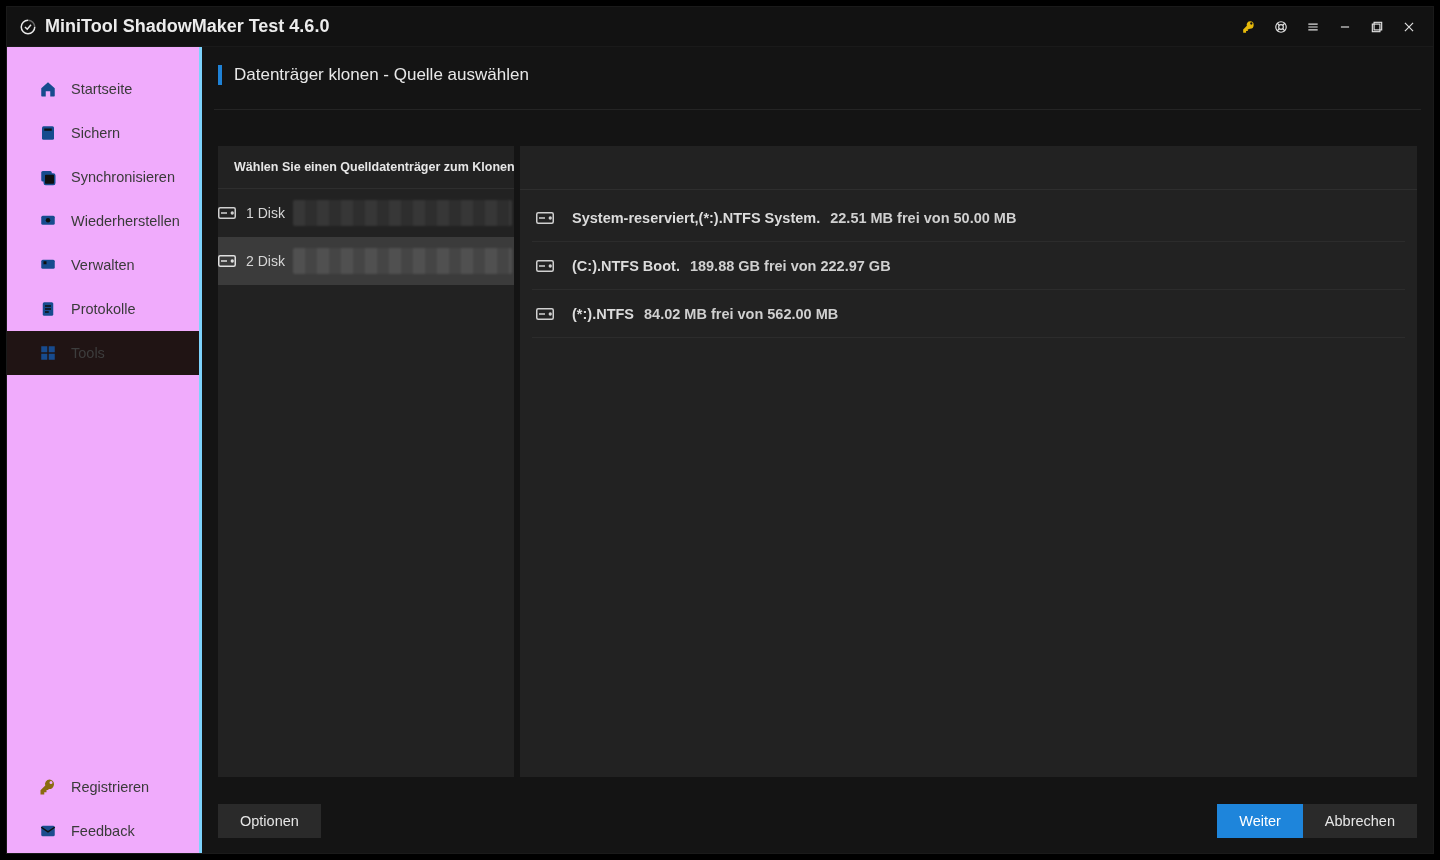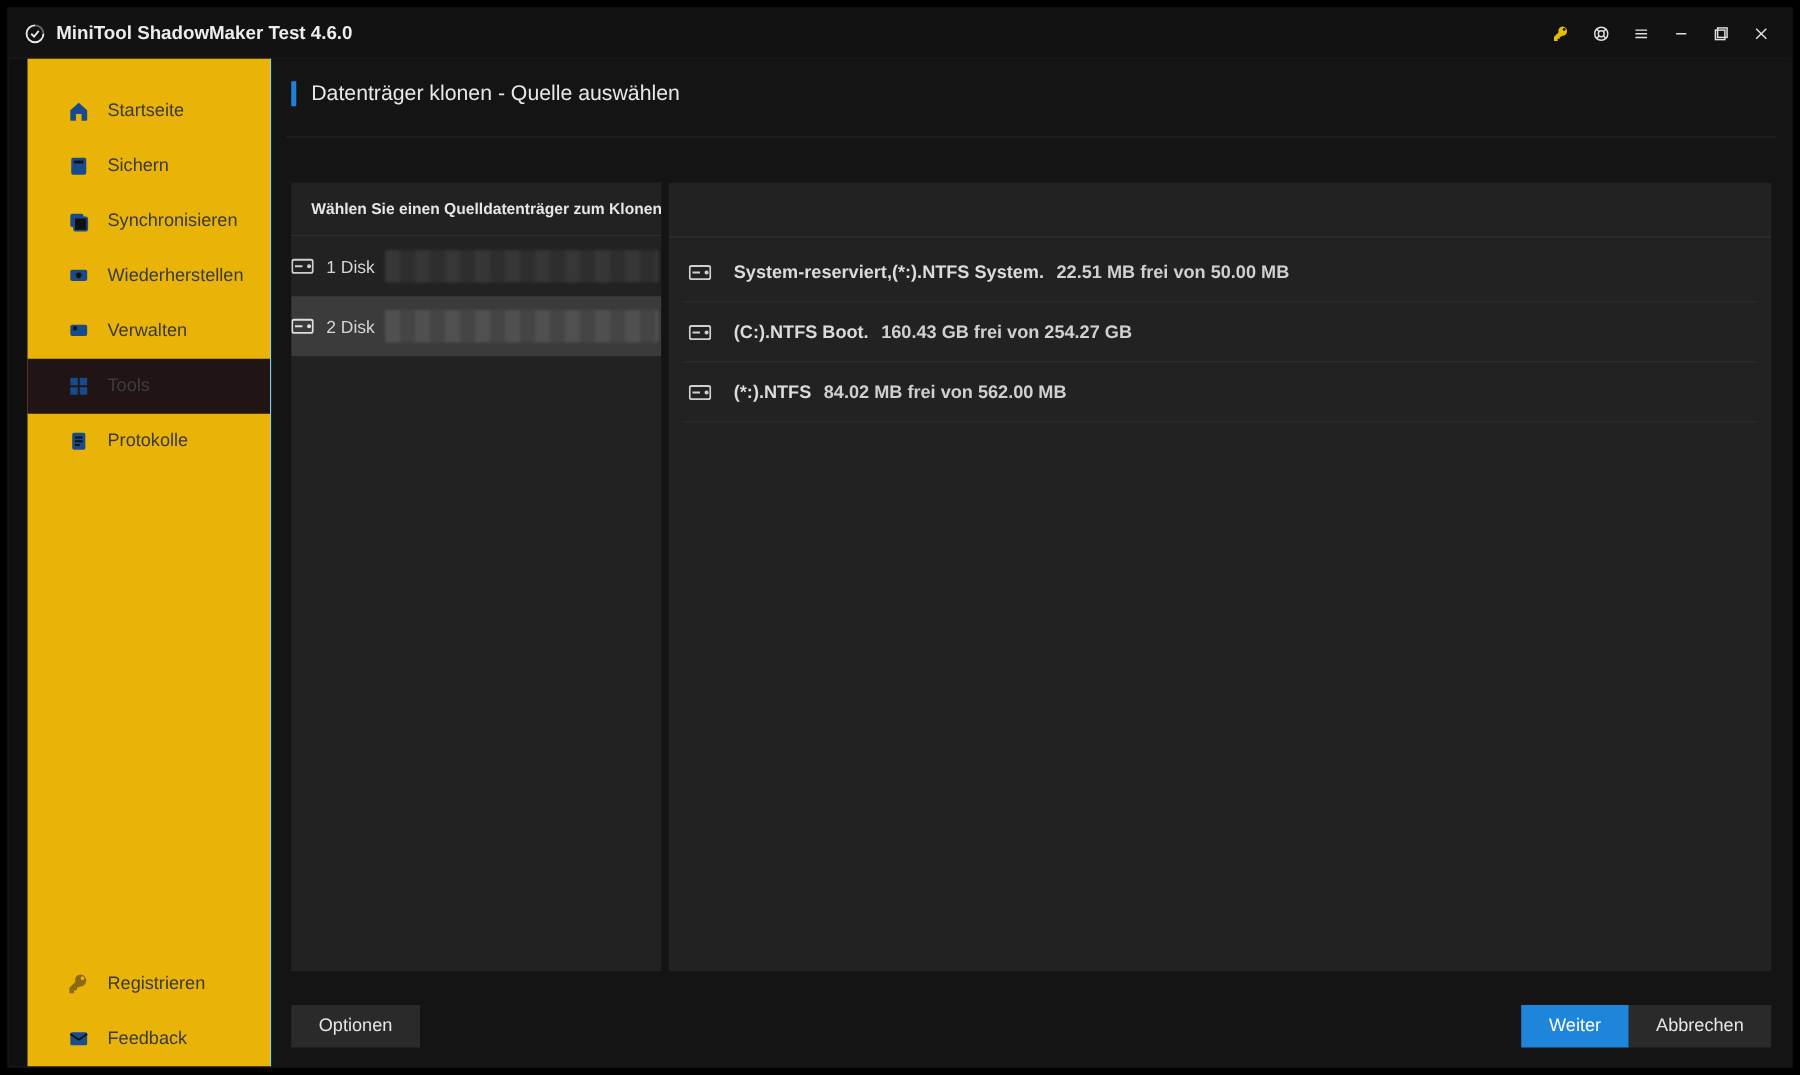--- a/index.html
+++ b/index.html
@@ -24,41 +24,40 @@
   .titlebar {
     height: 40px;
     background: #121212;
     display: flex;
     align-items: center;
     padding: 0 8px 0 12px;
     color: #ececec;
     border-bottom: 1px solid #1a1a1a;
   }
   .titlebar .logo { display:flex; align-items:center; margin-right:8px; }
-  .titlebar .title { font-size: 15px; font-weight: 600; }
+  .titlebar .title { font-size: 18px; font-weight: 600; }
   .titlebar .spacer { flex: 1; }
   .win-btn {
     width: 32px; height: 32px;
     display: flex; align-items: center; justify-content: center;
     color: #e0e0e0;
     cursor: pointer;
   }
   .win-btn.key { color: #e6b90b; }
   .win-btn svg { width:14px; height:14px; }
   
   .body { flex:1; display:flex; min-height:0; }
   
   .sidebar {
     width: 195px;
-    background: #eab308;
-    border-right: 1px solid #7dd3fc;
+    background: #f0abfc;
+    border-right: 3px solid #7dd3fc;
     display: flex;
     flex-direction: column;
     padding-top: 20px;
-    margin-left: 15px;
   }
   .sidebar .top { flex:1; }
   .side-item {
     display: flex;
     align-items: center;
     height: 44px;
     padding-left: 32px;
     color: #3a3a3a;
     font-size: 14.5px;
     cursor: default;
@@ -267,39 +266,39 @@
         </div>
         <div class="side-item">
           <span class="icon">
             <svg width="18" height="18" viewBox="0 0 24 24" fill="currentColor">
                 <rect x="3" y="5" width="18" height="12" rx="2"></rect>
                 <rect x="6" y="7" width="4" height="4" fill="#0f0f0f"></rect>
               </svg>
           </span>
           <span class="label">Verwalten</span>
         </div>
+        <div class="side-item">
+          <span class="icon">
+            <svg width="18" height="18" viewBox="0 0 24 24" fill="currentColor">
+                <rect x="5" y="3" width="14" height="18" rx="2"></rect>
+                <path d="M8 8h8M8 12h8M8 16h5" stroke="#0f0f0f" stroke-width="2"></path>
+              </svg>
+          </span>
+          <span class="label">Protokolle</span>
+        </div>
         <div class="side-item active">
           <span class="icon">
             <svg width="18" height="18" viewBox="0 0 24 24" fill="currentColor">
                 <rect x="3" y="3" width="8" height="8"></rect>
                 <rect x="13" y="3" width="8" height="8"></rect>
                 <rect x="3" y="13" width="8" height="8"></rect>
                 <rect x="13" y="13" width="8" height="8"></rect>
               </svg>
           </span>
           <span class="label">Tools</span>
-        </div>
-        <div class="side-item">
-          <span class="icon">
-            <svg width="18" height="18" viewBox="0 0 24 24" fill="currentColor">
-                <rect x="5" y="3" width="14" height="18" rx="2"></rect>
-                <path d="M8 8h8M8 12h8M8 16h5" stroke="#0f0f0f" stroke-width="2"></path>
-              </svg>
-          </span>
-          <span class="label">Protokolle</span>
         </div>
       </div>
       <div>
         <div class="side-item bottom">
           <span class="icon">
             <svg width="18" height="18" viewBox="0 0 24 24" fill="currentColor">
                 <path d="M14 2a6 6 0 0 0-5.65 8L2 16.35V22h5v-3h3v-3h2l1.2-1.2A6 6 0 1 0 14 2zm2 6a2 2 0 1 1 0-4 2 2 0 0 1 0 4z"></path>
               </svg>
           </span>
           <span class="label">Registrieren</span>
@@ -367,21 +366,21 @@
             </div>
             <div class="part-row">
               <span class="disk-icon">
                 <svg width="18" height="14" viewBox="0 0 24 16" fill="none" stroke="#d0d0d0" stroke-width="2">
                     <rect x="1" y="1" width="22" height="14" rx="2"></rect>
                     <circle cx="19" cy="8" r="1.2" fill="#d0d0d0"></circle>
                     <path d="M4 8h8"></path>
                   </svg>
               </span>
               <span class="n1">(C:).NTFS Boot.</span>
-              <span class="n2">160.43 GB frei von 254.27 GB</span>
+              <span class="n2">189.88 GB frei von 222.97 GB</span>
             </div>
             <div class="part-row">
               <span class="disk-icon">
                 <svg width="18" height="14" viewBox="0 0 24 16" fill="none" stroke="#d0d0d0" stroke-width="2">
                     <rect x="1" y="1" width="22" height="14" rx="2"></rect>
                     <circle cx="19" cy="8" r="1.2" fill="#d0d0d0"></circle>
                     <path d="M4 8h8"></path>
                   </svg>
               </span>
               <span class="n1">(*:).NTFS</span>

